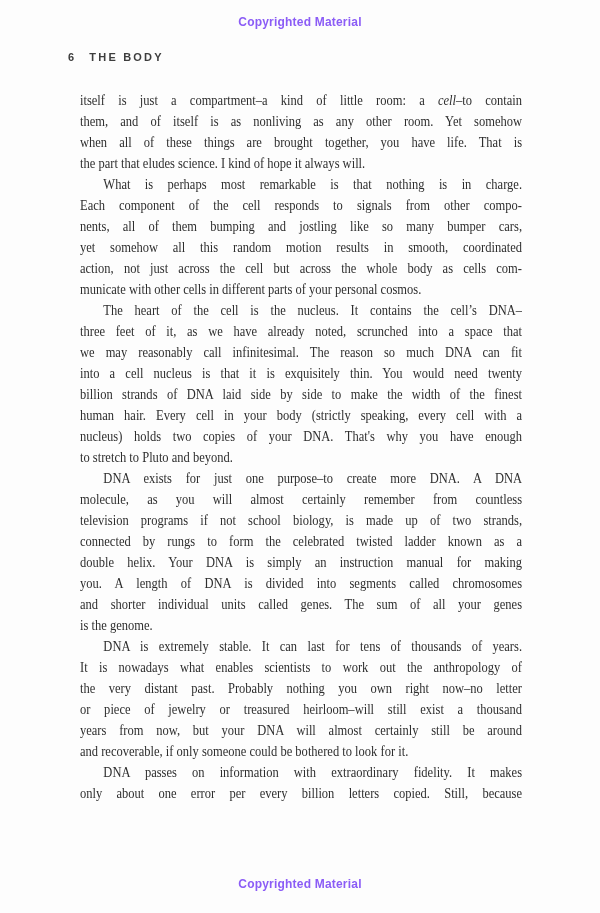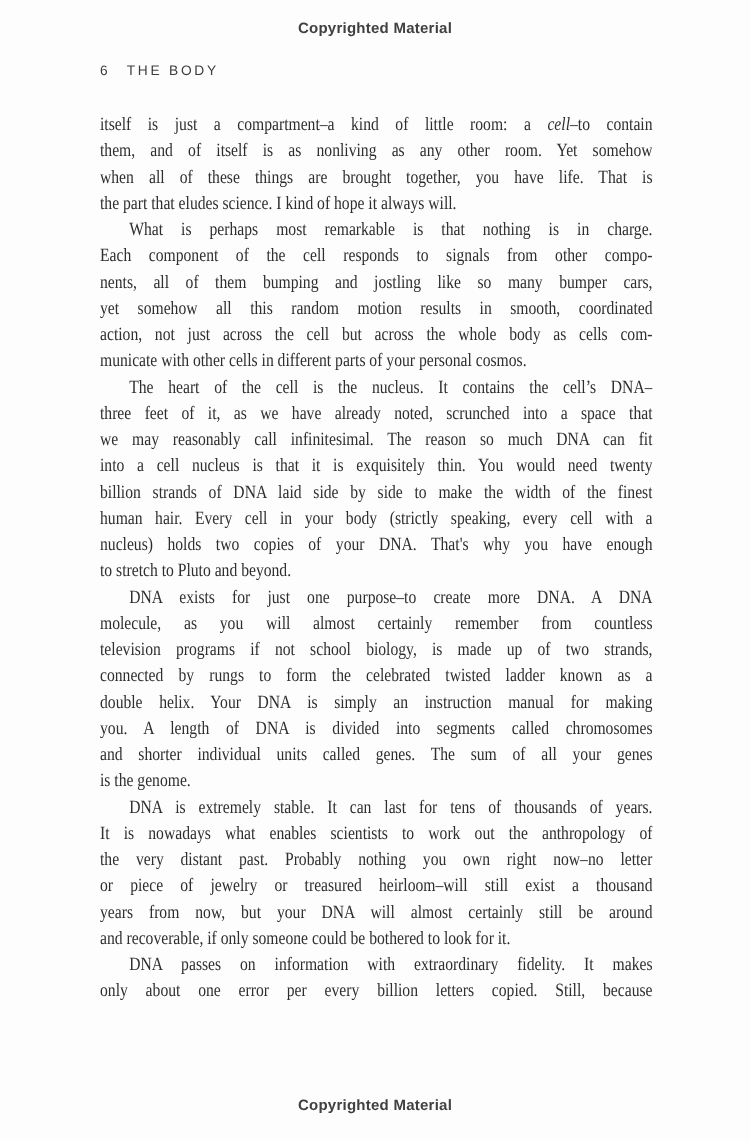--- a/index.html
+++ b/index.html
@@ -17,31 +17,31 @@
   }
   .copyright {
     position: absolute;
     left: 0;
     width: 600px;
     text-align: center;
     font-family: "Liberation Sans", sans-serif;
     font-size: 12px;
     font-weight: bold;
     letter-spacing: 0.2px;
-    color: #404040;
+    color: #8b5cf6;
   }
   .copyright.top { top: 15px; }
   .copyright.bottom { top: 877px; }
   .running-header {
     position: absolute;
     top: 51px;
-    left: 80px;
+    left: 68px;
     font-family: "Liberation Sans", sans-serif;
     font-size: 11px;
-    font-weight: 400;
+    font-weight: 700;
     letter-spacing: 2.2px;
     color: #3d3d3d;
   }
   .running-header .pagenum { margin-right: 13px; }
   .body-text {
     position: absolute;
     top: 90px;
     left: 80px;
     width: 530px;               
     transform: scaleX(0.834);   

